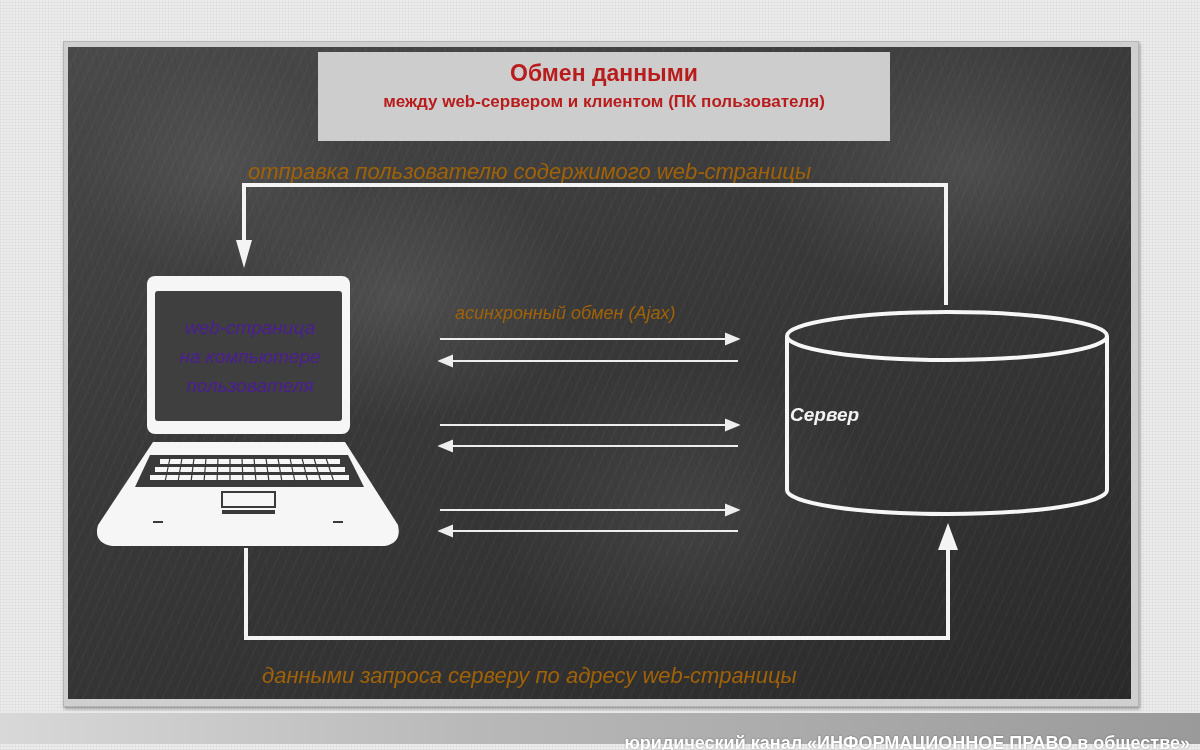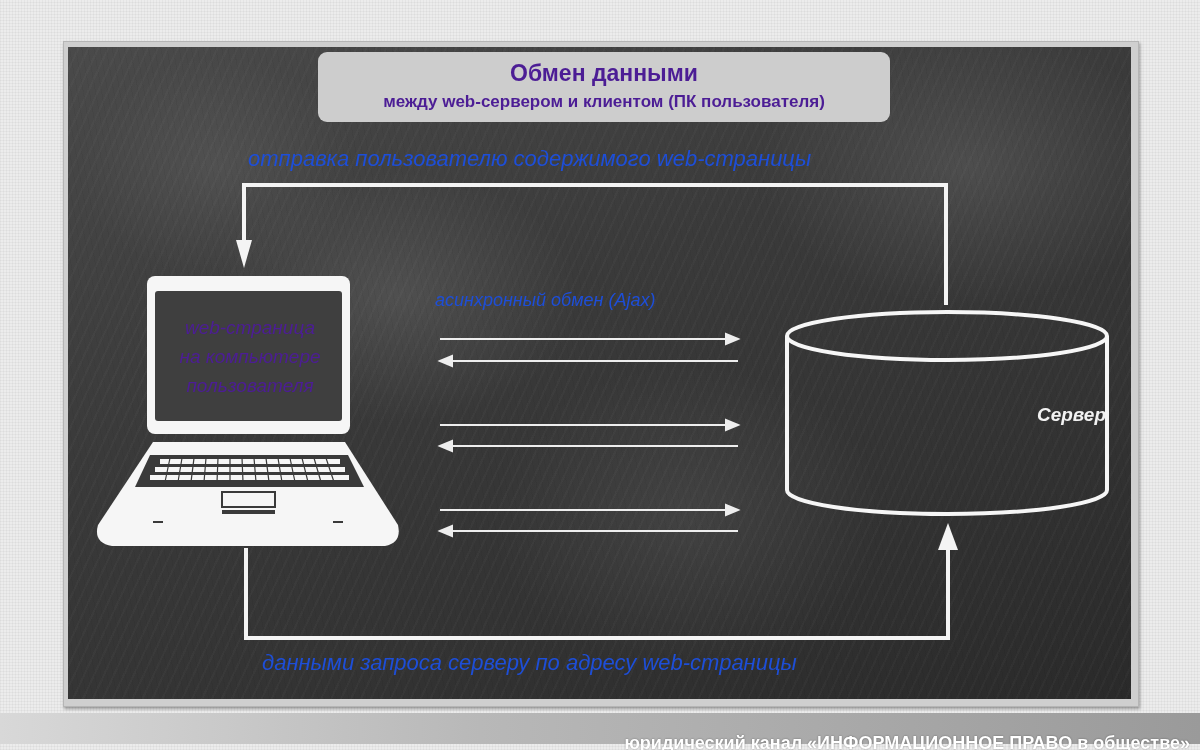--- a/index.html
+++ b/index.html
@@ -26,38 +26,38 @@
       radial-gradient(ellipse 200px 160px at 150px 120px, rgba(255,255,255,0.07), transparent 70%),
       linear-gradient(160deg, #4a4a4a 0%, #3a3a3a 40%, #333 70%, #2a2a2a 100%);
   }
   .board::before {
     content:""; position:absolute; inset:0;
     background:
       repeating-linear-gradient(115deg, rgba(255,255,255,0.025) 0px, rgba(255,255,255,0.025) 2px, transparent 2px, transparent 9px),
       repeating-linear-gradient(80deg, rgba(0,0,0,0.04) 0px, rgba(0,0,0,0.04) 1px, transparent 1px, transparent 6px);
   }
   .title-box {
-    position:absolute; left:318px; top:52px; width:572px; height:70px;
-    background:#cdcdcd; text-align:center; color:#4c1d95;border-radius:9px;
+    position:absolute; left:318px; top:52px; width:572px; height:89px;
+    background:#cdcdcd; text-align:center; color:#b91c1c;
   }
   .title-main { font-weight:bold; font-size:23px; margin-top:8px; line-height:26px; }
   .title-sub { font-weight:bold; font-size:17px; margin-top:6px; line-height:20px; }
   .label {
-    position:absolute; color:#1d4ed8; font-style:italic; white-space:nowrap;
+    position:absolute; color:#a16207; font-style:italic; white-space:nowrap;margin-top:13px;
   }
   .lbl-top { left:248px; top:146px; font-size:22px; }
   .lbl-bottom { left:262px; top:650px; font-size:22px; }
-  .lbl-ajax { left:435px; top:290px; font-size:18px; }
+  .lbl-ajax { left:455px; top:290px; font-size:18px; }
   svg.overlay { position:absolute; left:0; top:0; }
   .laptop-text {
     position:absolute; left:160px; top:313px; width:180px; text-align:center;
     color:#4c1d95; font-style:italic; font-size:19px; line-height:29px;
   }
   .server-text {
-    position:absolute; left:790px; top:397px; width:316px; text-align:right;
+    position:absolute; left:790px; top:397px; width:316px; text-align:left;
     color:#f2f2f2; font-style:italic; font-weight:bold; font-size:19px; line-height:35px;
   }
   .footer {
     position:absolute; left:0; top:713px; width:1200px; height:31px;
     background:linear-gradient(90deg, #d8d8d8 0%, #b8b8b8 40%, #9a9a9a 100%);
   }
   .footer-text {
     position:absolute; right:10px; top:20px; color:#fff; font-weight:bold; font-size:18px;
     text-shadow: 0 0 2px rgba(0,0,0,0.4);
     margin-left: 43px;

